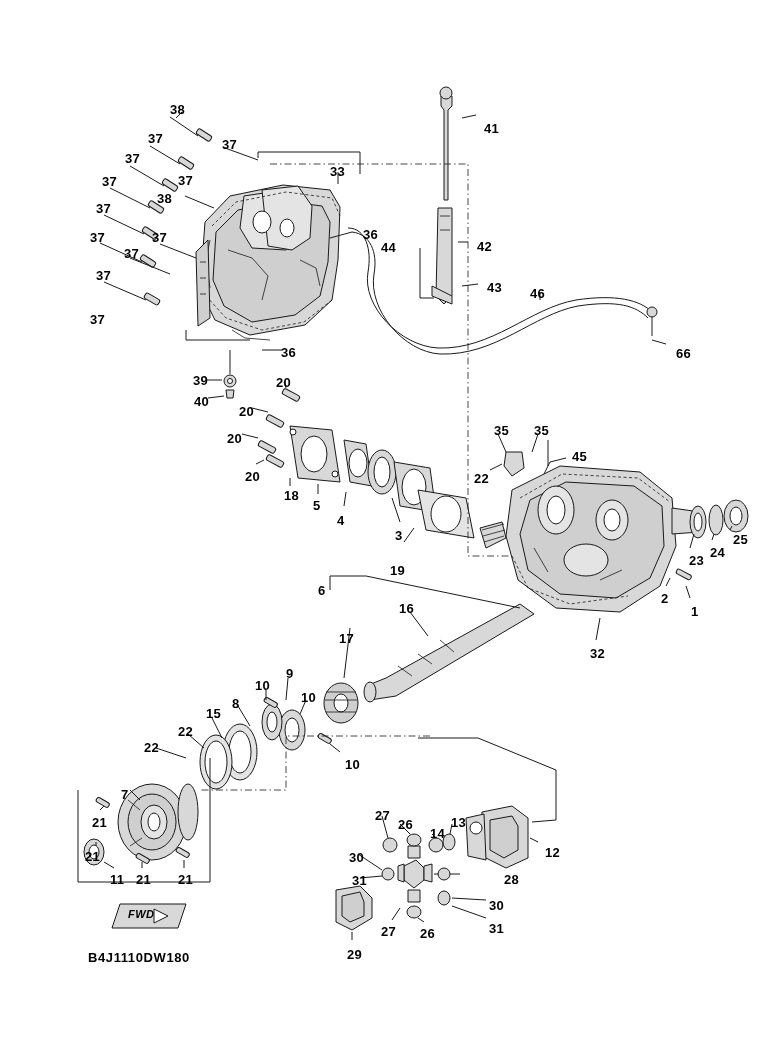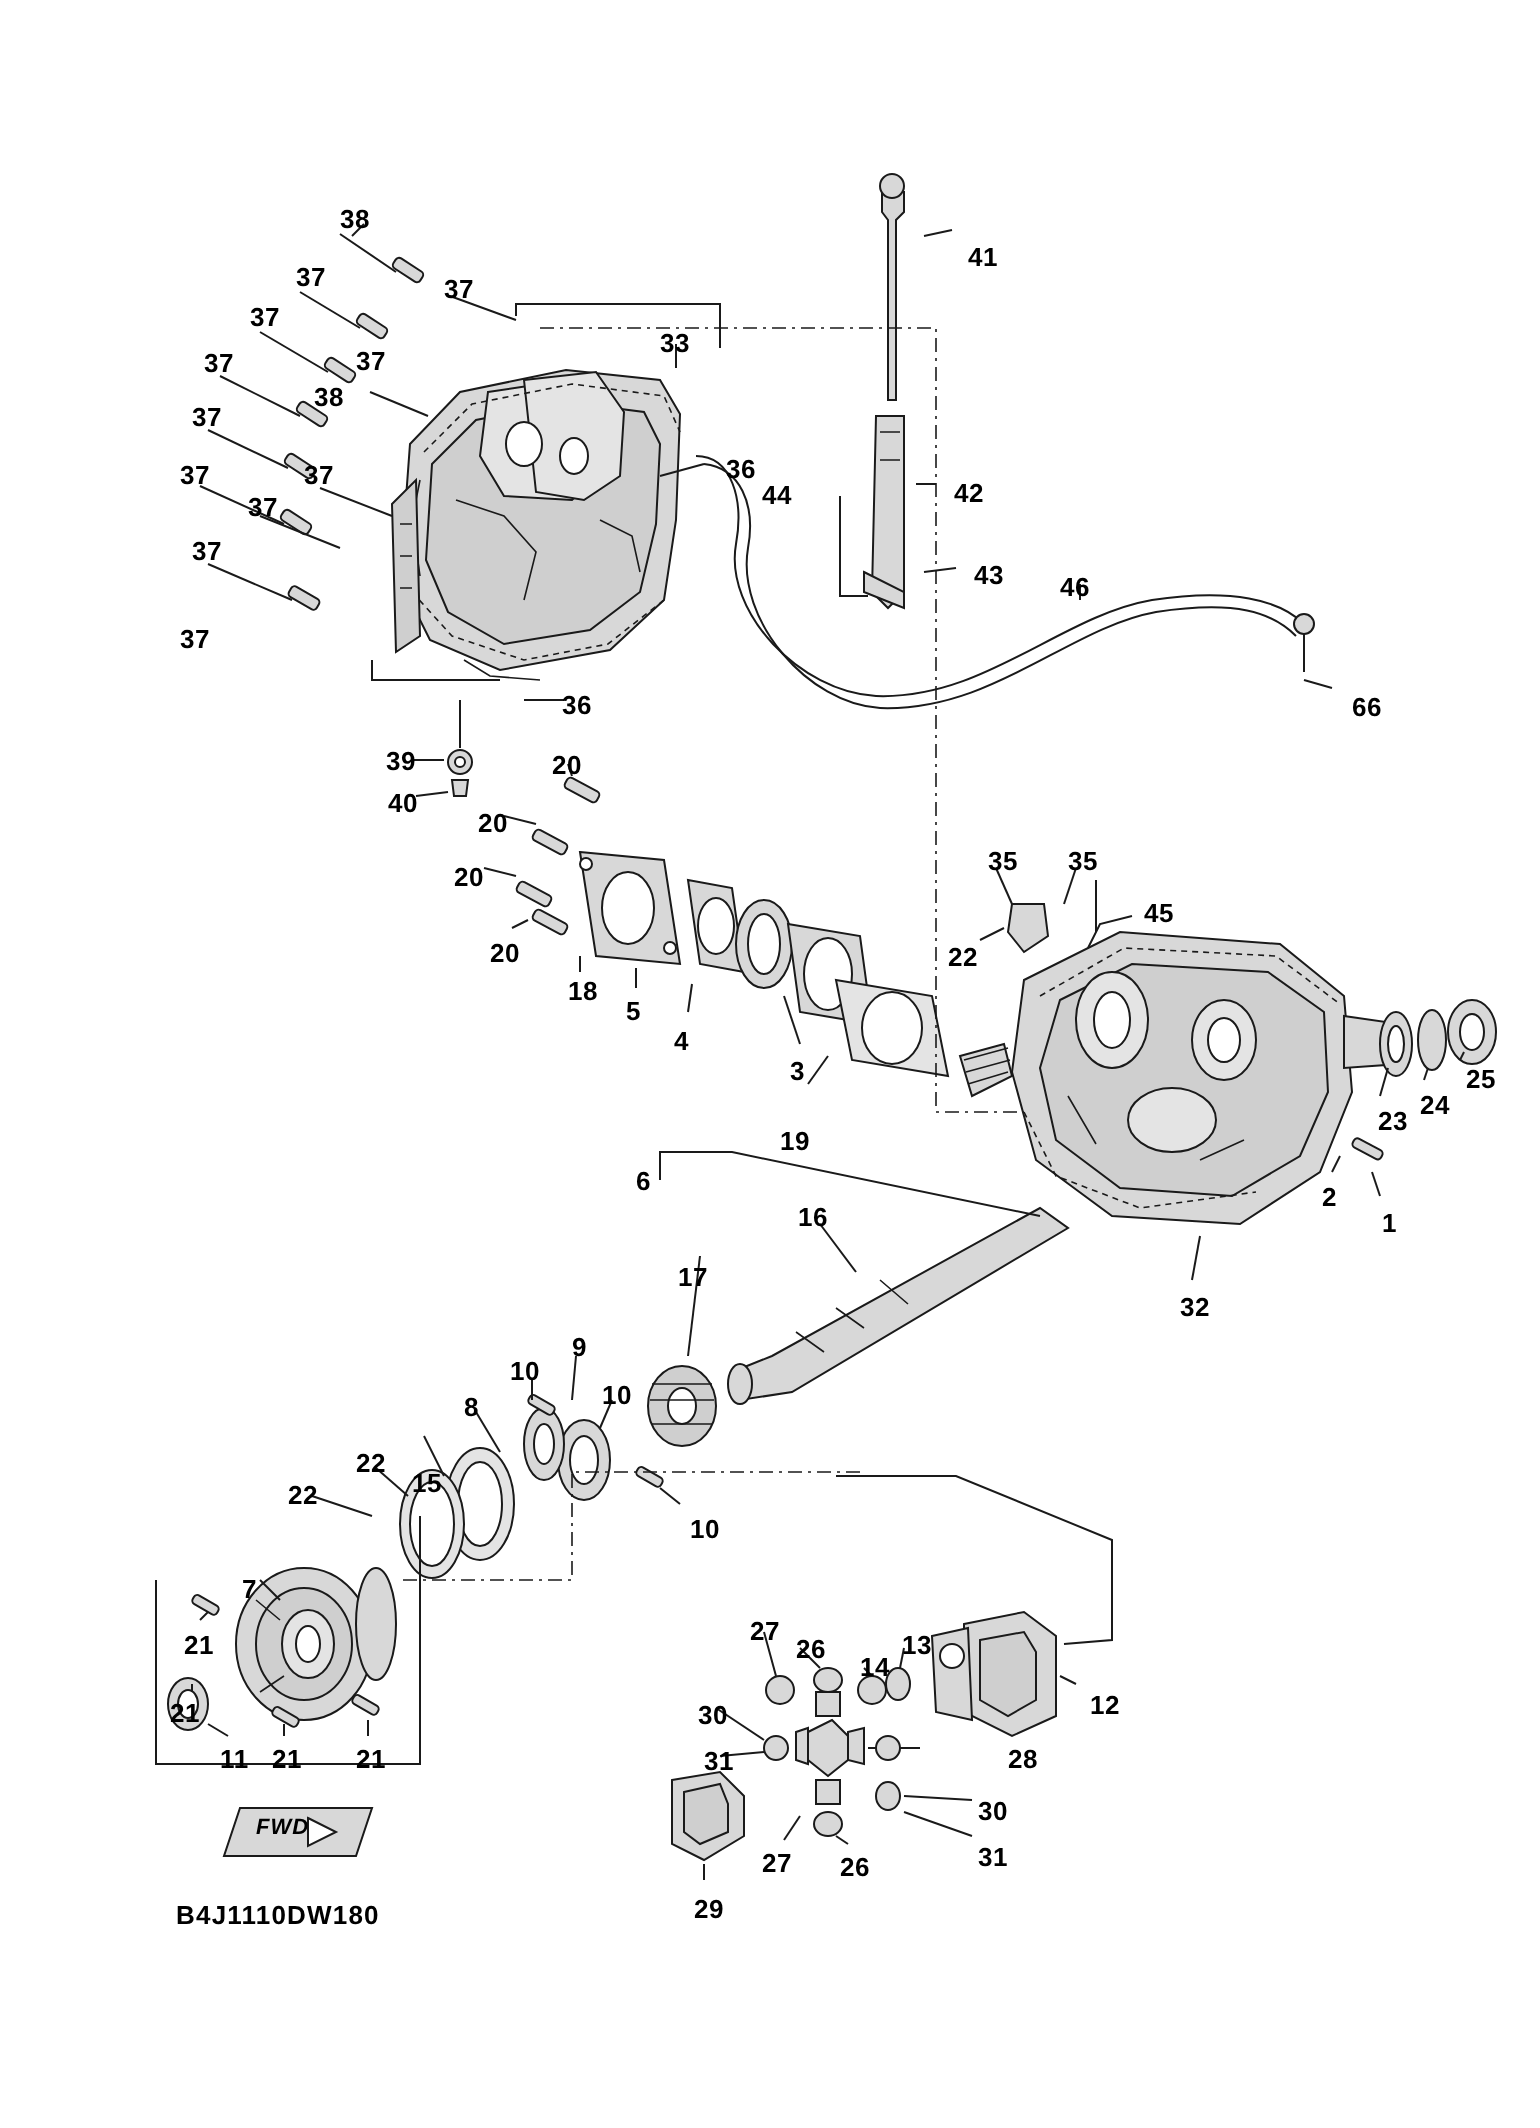--- a/index.html
+++ b/index.html
@@ -361,21 +361,21 @@
       <div class="callout" style="left: 661px; top: 592px;">2</div>
       <div class="callout" style="left: 691px; top: 605px;">1</div>
       <div class="callout" style="left: 590px; top: 647px;">32</div>
       <div class="callout" style="left: 318px; top: 584px;">6</div>
       <div class="callout" style="left: 399px; top: 602px;">16</div>
       <div class="callout" style="left: 339px; top: 632px;">17</div>
       <div class="callout" style="left: 286px; top: 667px;">9</div>
       <div class="callout" style="left: 255px; top: 679px;">10</div>
       <div class="callout" style="left: 301px; top: 691px;">10</div>
       <div class="callout" style="left: 232px; top: 697px;">8</div>
-      <div class="callout" style="left: 206px; top: 707px; margin-top: 28px;">15</div>
+      <div class="callout" style="left: 206px; top: 707px;">15</div>
       <div class="callout" style="left: 178px; top: 725px;">22</div>
       <div class="callout" style="left: 144px; top: 741px;">22</div>
       <div class="callout" style="left: 345px; top: 758px;">10</div>
       <div class="callout" style="left: 121px; top: 788px;">7</div>
       <div class="callout" style="left: 92px; top: 816px;">21</div>
       <div class="callout" style="left: 85px; top: 850px;">21</div>
       <div class="callout" style="left: 110px; top: 873px;">11</div>
       <div class="callout" style="left: 136px; top: 873px;">21</div>
       <div class="callout" style="left: 178px; top: 873px;">21</div>
       <div class="callout" style="left: 375px; top: 809px;">27</div>

